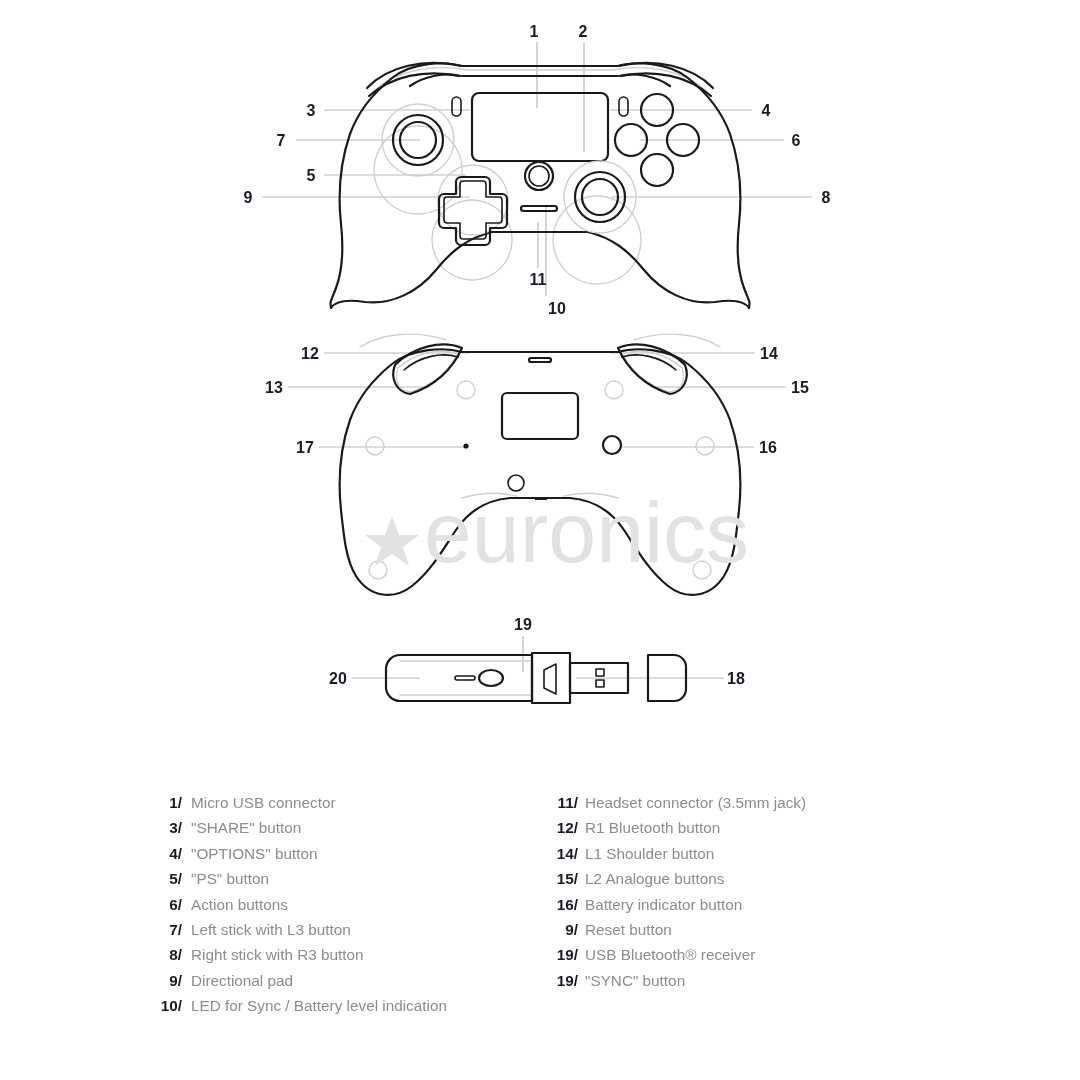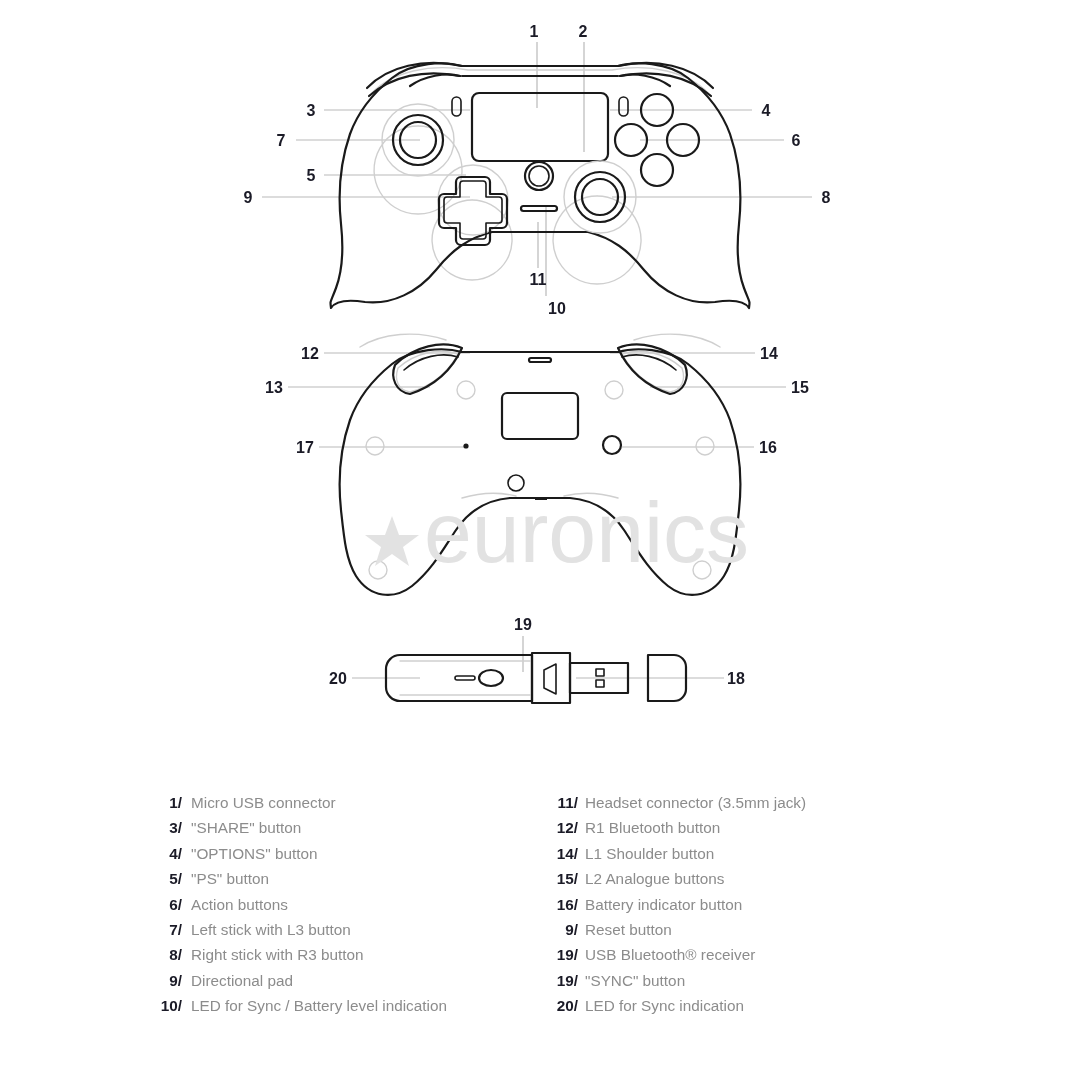--- a/index.html
+++ b/index.html
@@ -295,17 +295,16 @@
 
     <div class="legend-col right">
       <div class="legend-item"><span class="legend-num">11/</span><span class="legend-text">Headset connector (3.5mm jack)</span></div>
       <div class="legend-item"><span class="legend-num">12/</span><span class="legend-text">R1 Bluetooth button</span></div>
       <div class="legend-item"><span class="legend-num">14/</span><span class="legend-text">L1 Shoulder button</span></div>
       <div class="legend-item"><span class="legend-num">15/</span><span class="legend-text">L2 Analogue buttons</span></div>
       <div class="legend-item"><span class="legend-num">16/</span><span class="legend-text">Battery indicator button</span></div>
       <div class="legend-item"><span class="legend-num">9/</span><span class="legend-text">Reset button</span></div>
       <div class="legend-item"><span class="legend-num">19/</span><span class="legend-text">USB Bluetooth® receiver</span></div>
       <div class="legend-item"><span class="legend-num">19/</span><span class="legend-text">"SYNC" button</span></div>
-      <div class="legend-item"><span class="legend-num">20/</span><span class="legend-text">LED for Sync indication</span></div>
     </div>
 
   </div>
 </div>
 
 </body></html>

